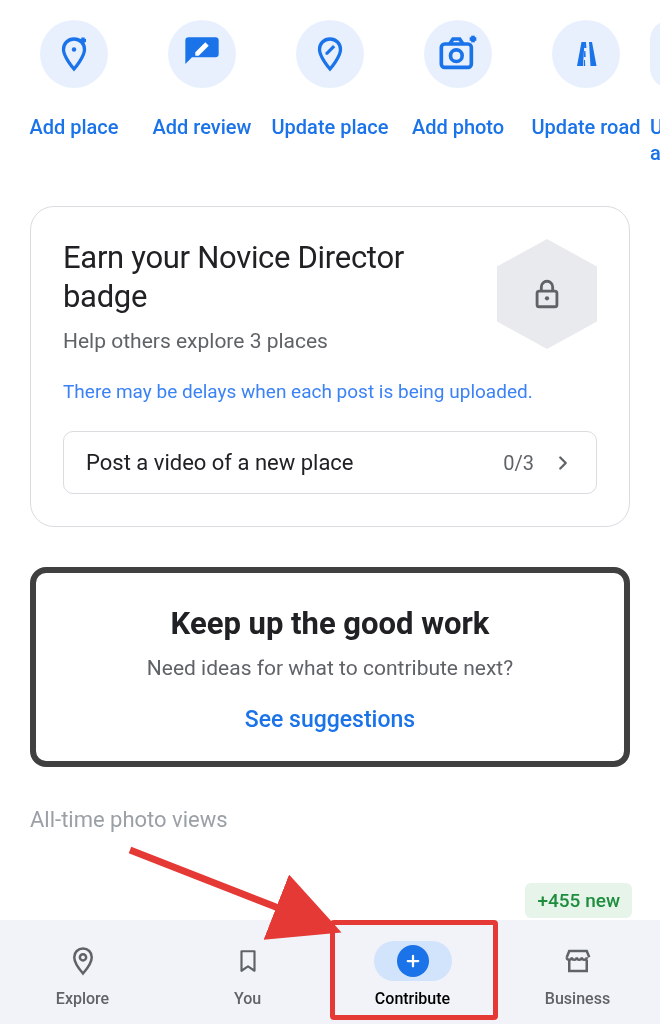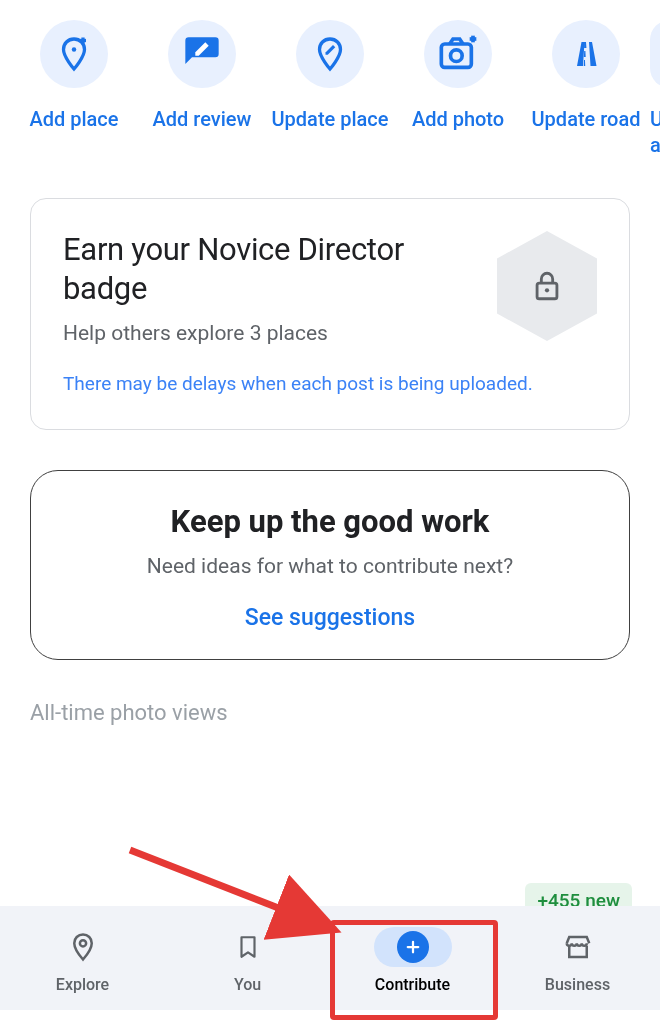--- a/index.html
+++ b/index.html
@@ -1,43 +1,43 @@
 <!DOCTYPE html>
 <html><head>
 <meta charset="utf-8">
 <style>
 * { margin: 0; padding: 0; box-sizing: border-box; font-family: -apple-system, BlinkMacSystemFont, 'Segoe UI', Roboto, Arial, sans-serif; }
 body { width: 660px; height: 1024px; background: #fff; position: relative; overflow: hidden; }
 
 .action-row { display: flex; padding: 20px 10px 0; gap: 0; overflow-x: hidden; }
 .action-item { flex: 0 0 128px; display: flex; flex-direction: column; align-items: center; gap: 18px; }
 .action-circle { width: 68px; height: 68px; border-radius: 50%; background: #e8f0fe; display: flex; align-items: center; justify-content: center; }
-.action-label { color: #1a73e8; font-size: 20px; font-weight: 500; text-align: center; line-height: 1.3; }
+.action-label { color: #1a73e8; font-size: 20px; font-weight: 500; text-align: center; line-height: 1.3; margin-top: 8px; }
 .action-item.peek { flex: 0 0 20px; }
 
-.card { margin: 40px 30px 0; border: 1px solid #dadce0; border-radius: 16px; padding: 32px; }
+.card { margin: 40px 30px 0; border: 1px solid #dadce0; border-radius: 24px; padding: 32px; }
 .badge-row { display: flex; align-items: flex-start; gap: 20px; }
 .badge-text { flex: 1; }
 .badge-title { font-size: 31px; font-weight: 400; color: #202124; line-height: 1.25; letter-spacing: -0.3px; }
 .badge-sub { font-size: 21px; color: #5f6368; margin-top: 12px; }
 .badge-hex { width: 100px; height: 110px; background: #e8eaed; display: flex; align-items: center; justify-content: center; clip-path: polygon(50% 0%, 100% 25%, 100% 75%, 50% 100%, 0% 75%, 0% 25%); }
 .badge-note { font-size: 19px; color: #3b82f6; margin-top: 26px; line-height: 1.4; }
 .task-row { margin-top: 26px; border: 1px solid #dadce0; border-radius: 10px; padding: 18px 22px; display: flex; align-items: center; justify-content: space-between; }
 .task-label { font-size: 22px; color: #202124; flex: 1; }
 .task-count { font-size: 20px; color: #5f6368; margin-right: 18px; }
 
-.card2 { margin: 40px 30px 0; border: 1px solid #404040; border-radius: 28px; padding: 32px 32px 28px; text-align: center; }
+.card2 { margin: 40px 30px 0; border: 6px solid #404040; border-radius: 16px; padding: 32px 32px 28px; text-align: center; }
 .good-title { font-size: 31px; font-weight: 700; color: #202124; }
 .good-sub { font-size: 21px; color: #5f6368; margin-top: 14px; }
 .good-link { font-size: 23px; font-weight: 500; color: #1a73e8; margin-top: 26px; display: inline-block; }
 
 .views-label { margin: 40px 30px 0; font-size: 22px; color: #9aa0a6; }
 .views-badge { position: absolute; right: 28px; bottom: 106px; background: #e6f4ea; color: #1e8e3e; font-size: 19px; font-weight: 500; padding: 6px 12px; border-radius: 6px; }
 
-.bottom-nav { position: absolute; bottom: 14px; left: 0; right: 0; height: 104px; background: #f1f3f8; display: flex; align-items: center; justify-content: space-around; padding: 10px 0 6px; }
+.bottom-nav { position: absolute; bottom: 0; left: 0; right: 0; height: 104px; background: #f1f3f8; display: flex; align-items: center; justify-content: space-around; padding: 10px 0 6px; }
 .nav-item { flex: 1; display: flex; flex-direction: column; align-items: center; gap: 8px; }
 .nav-label { font-size: 16px; color: #5f6368; font-weight: 500; }
 .nav-item.active .nav-label { color: #000000; }
 .nav-pill { width: 78px; height: 40px; border-radius: 20px; display: flex; align-items: center; justify-content: center; }
 .nav-item.active .nav-pill { background: #d2e3fc; }
 .plus-circle { width: 32px; height: 32px; border-radius: 50%; background: #1a73e8; display: flex; align-items: center; justify-content: center; }
 
 .highlight-box { position: absolute; bottom: 4px; left: 330px; width: 168px; height: 100px; border: 5px solid #e53935; border-radius: 4px; pointer-events: none; }
 
 .arrow-svg { position: absolute; left: 120px; top: 840px; pointer-events: none; }
@@ -109,20 +109,27 @@
     </div>
     <div class="badge-hex">
       <svg width="34" height="34" viewBox="0 0 24 24" fill="none">
           <rect x="5" y="10" width="14" height="11" rx="1.5" stroke="#5f6368" stroke-width="2"></rect>
           <path d="M8 10V7a4 4 0 018 0v3" stroke="#5f6368" stroke-width="2" fill="none"></path>
           <circle cx="12" cy="15" r="1.5" fill="#5f6368"></circle>
         </svg>
     </div>
   </div>
   <div class="badge-note">There may be delays when each post is being uploaded.</div>
+  <div class="task-row">
+    <div class="task-label">Post a video of a new place</div>
+    <div class="task-count">0/3</div>
+    <svg width="22" height="22" viewBox="0 0 24 24" fill="none">
+        <path d="M9 6l6 6-6 6" stroke="#5f6368" stroke-width="2.5" stroke-linecap="round" stroke-linejoin="round"></path>
+      </svg>
+  </div>
 </div>
 
 <div class="card2">
   <div class="good-title">Keep up the good work</div>
   <div class="good-sub">Need ideas for what to contribute next?</div>
   <div class="good-link">See suggestions</div>
 </div>
 
 <div class="views-label">All-time photo views</div>
 <div class="views-badge">+455 new</div>

